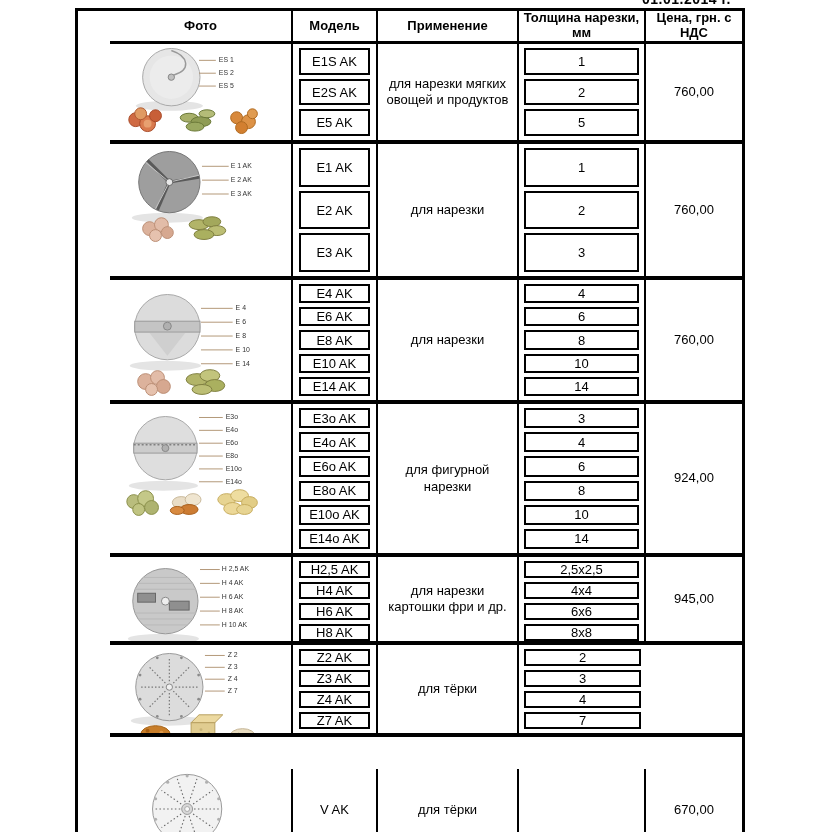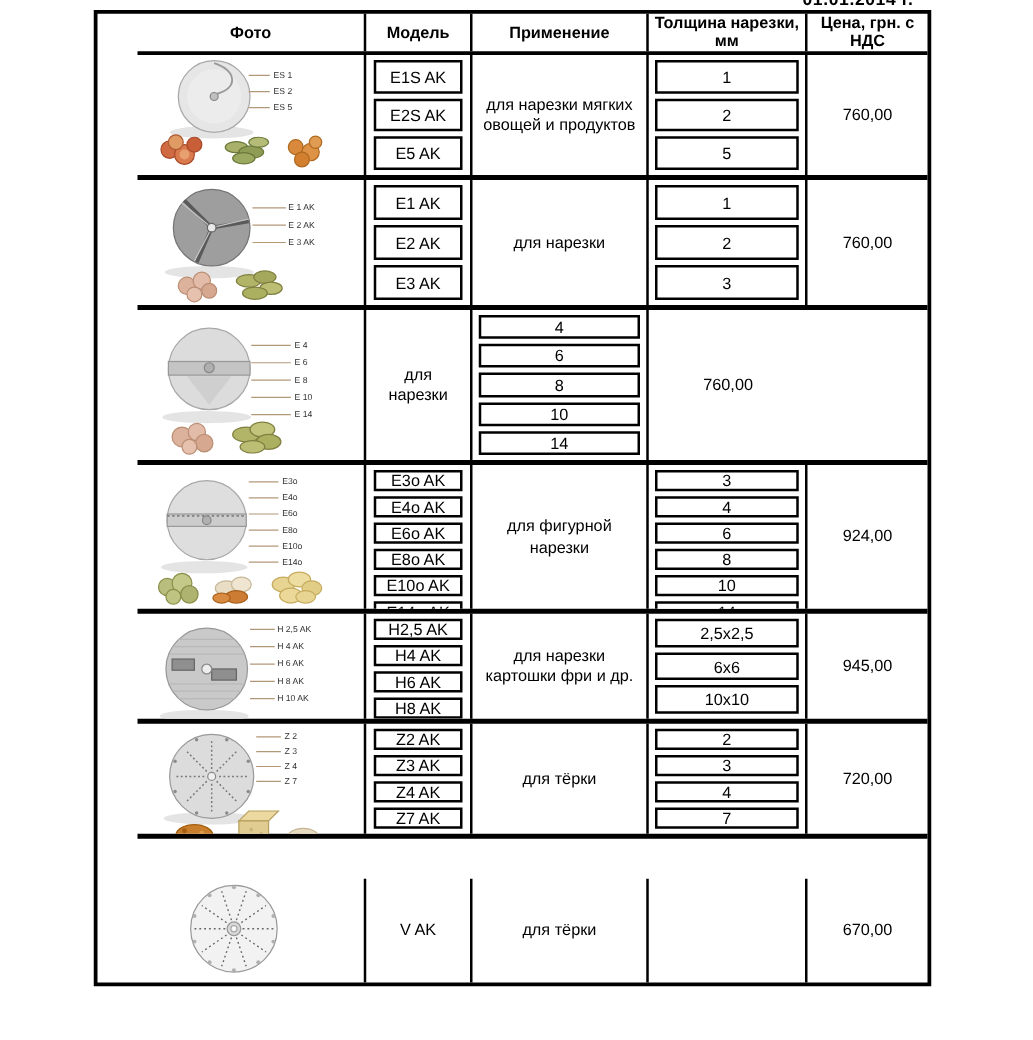--- a/index.html
+++ b/index.html
@@ -109,21 +109,21 @@
         </div>
       <div class="brow">
           <div class="box">5</div>
         </div>
     </div>
     <div class="cell center-text">
         <span>760,00</span>
       </div>
   </div>
 
-  <div class="grid-row block" style="height:104px">
+  <div class="grid-row block" style="height:136px">
     <div class="cell photo">
       <svg width="183" height="100" viewBox="0 0 183 100">
         <ellipse cx="58" cy="74" rx="36" ry="5" fill="#e4e4e4"></ellipse>
         <circle cx="60" cy="38" r="31" fill="#9e9e9e" stroke="#757575"></circle>
         <line x1="60" y1="38" x2="90" y2="33" stroke="#5a5a5a" stroke-width="3"></line>
         <line x1="60" y1="38" x2="38" y2="16" stroke="#5a5a5a" stroke-width="3"></line>
         <line x1="60" y1="38" x2="48" y2="66" stroke="#5a5a5a" stroke-width="3"></line>
         <line x1="60" y1="38" x2="90" y2="31" stroke="#c4c4c4" stroke-width="1"></line>
         <line x1="60" y1="38" x2="36" y2="18" stroke="#c4c4c4" stroke-width="1"></line>
         <line x1="60" y1="38" x2="46" y2="65" stroke="#c4c4c4" stroke-width="1"></line>
@@ -203,20 +203,37 @@
           <circle cx="42" cy="110" r="6" fill="#e6c2ae" stroke="#bb8e74"></circle>
         </g>
         <g>
           <ellipse cx="88" cy="100" rx="11" ry="6" fill="#b2b468" stroke="#808040"></ellipse>
           <ellipse cx="101" cy="96" rx="10" ry="6" fill="#c2c47c" stroke="#808040"></ellipse>
           <ellipse cx="106" cy="106" rx="10" ry="6" fill="#aab05f" stroke="#808040"></ellipse>
           <ellipse cx="93" cy="110" rx="10" ry="5" fill="#bcbe74" stroke="#808040"></ellipse>
         </g>
       </svg>
     </div>
+    <div class="cell models stack">
+      <div class="brow">
+          <div class="box">E4 AK</div>
+        </div>
+      <div class="brow">
+          <div class="box">E6 AK</div>
+        </div>
+      <div class="brow">
+          <div class="box">E8 AK</div>
+        </div>
+      <div class="brow">
+          <div class="box">E10 AK</div>
+        </div>
+      <div class="brow">
+          <div class="box">E14 AK</div>
+        </div>
+    </div>
     <div class="cell center-text">
         <span>для нарезки</span>
       </div>
     <div class="cell thick stack">
       <div class="brow">
           <div class="box">4</div>
         </div>
       <div class="brow">
           <div class="box">6</div>
         </div>
@@ -228,21 +245,21 @@
         </div>
       <div class="brow">
           <div class="box">14</div>
         </div>
     </div>
     <div class="cell center-text">
         <span>760,00</span>
       </div>
   </div>
 
-  <div class="grid-row block" style="height:119px">
+  <div class="grid-row block" style="height:153px">
     <div class="cell photo">
       <svg width="183" height="115" viewBox="0 0 183 115">
         <ellipse cx="54" cy="82" rx="35" ry="5" fill="#e4e4e4"></ellipse>
         <circle cx="56" cy="44" r="32" fill="#dedede" stroke="#a8a8a8"></circle>
         <rect x="24" y="39" width="64" height="10" fill="#cccccc" stroke="#9a9a9a"></rect>
         <line x1="24" y1="40.5" x2="88" y2="40.5" stroke="#808080" stroke-width="1.5" stroke-dasharray="2,2"></line>
         <circle cx="56" cy="44" r="3.5" fill="#b0b0b0" stroke="#888"></circle>
         <line class="lbl-line" x1="90" y1="13" x2="114" y2="13"></line>
         <line class="lbl-line" x1="90" y1="26" x2="114" y2="26"></line>
         <line class="lbl-line" x1="90" y1="39" x2="114" y2="39"></line>
@@ -393,21 +410,27 @@
         </div>
     </div>
     <div class="cell center-text">
         <span>для нарезки картошки фри и др.</span>
       </div>
     <div class="cell thick stack">
       <div class="brow">
           <div class="box">2,5x2,5</div>
         </div>
       <div class="brow">
+          <div class="box">4x4</div>
+        </div>
+      <div class="brow">
           <div class="box">6x6</div>
+        </div>
+      <div class="brow">
+          <div class="box">8x8</div>
         </div>
       <div class="brow">
           <div class="box">10x10</div>
         </div>
     </div>
     <div class="cell center-text">
         <span>945,00</span>
       </div>
   </div>
 
@@ -489,23 +512,20 @@
       <div class="brow">
           <div class="box">3</div>
         </div>
       <div class="brow">
           <div class="box">4</div>
         </div>
       <div class="brow">
           <div class="box">7</div>
         </div>
     </div>
-    <div class="cell center-text">
-        <span>720,00</span>
-      </div>
   </div>
 
   <div class="grid-row block" style="height:83px">
     <div class="cell photo">
       <svg width="183" height="81" viewBox="0 0 183 81">
         <circle cx="78" cy="40" r="35" fill="#f2f2f2" stroke="#999"></circle>
         <g stroke="#666" stroke-width="1.1" stroke-dasharray="1.5,2.4">
           <line x1="85" y1="40" x2="110" y2="40"></line>
             <line x1="84" y1="35" x2="103.9" y2="21.2"></line>
           <line x1="80" y1="33" x2="87.9" y2="9.6"></line>

